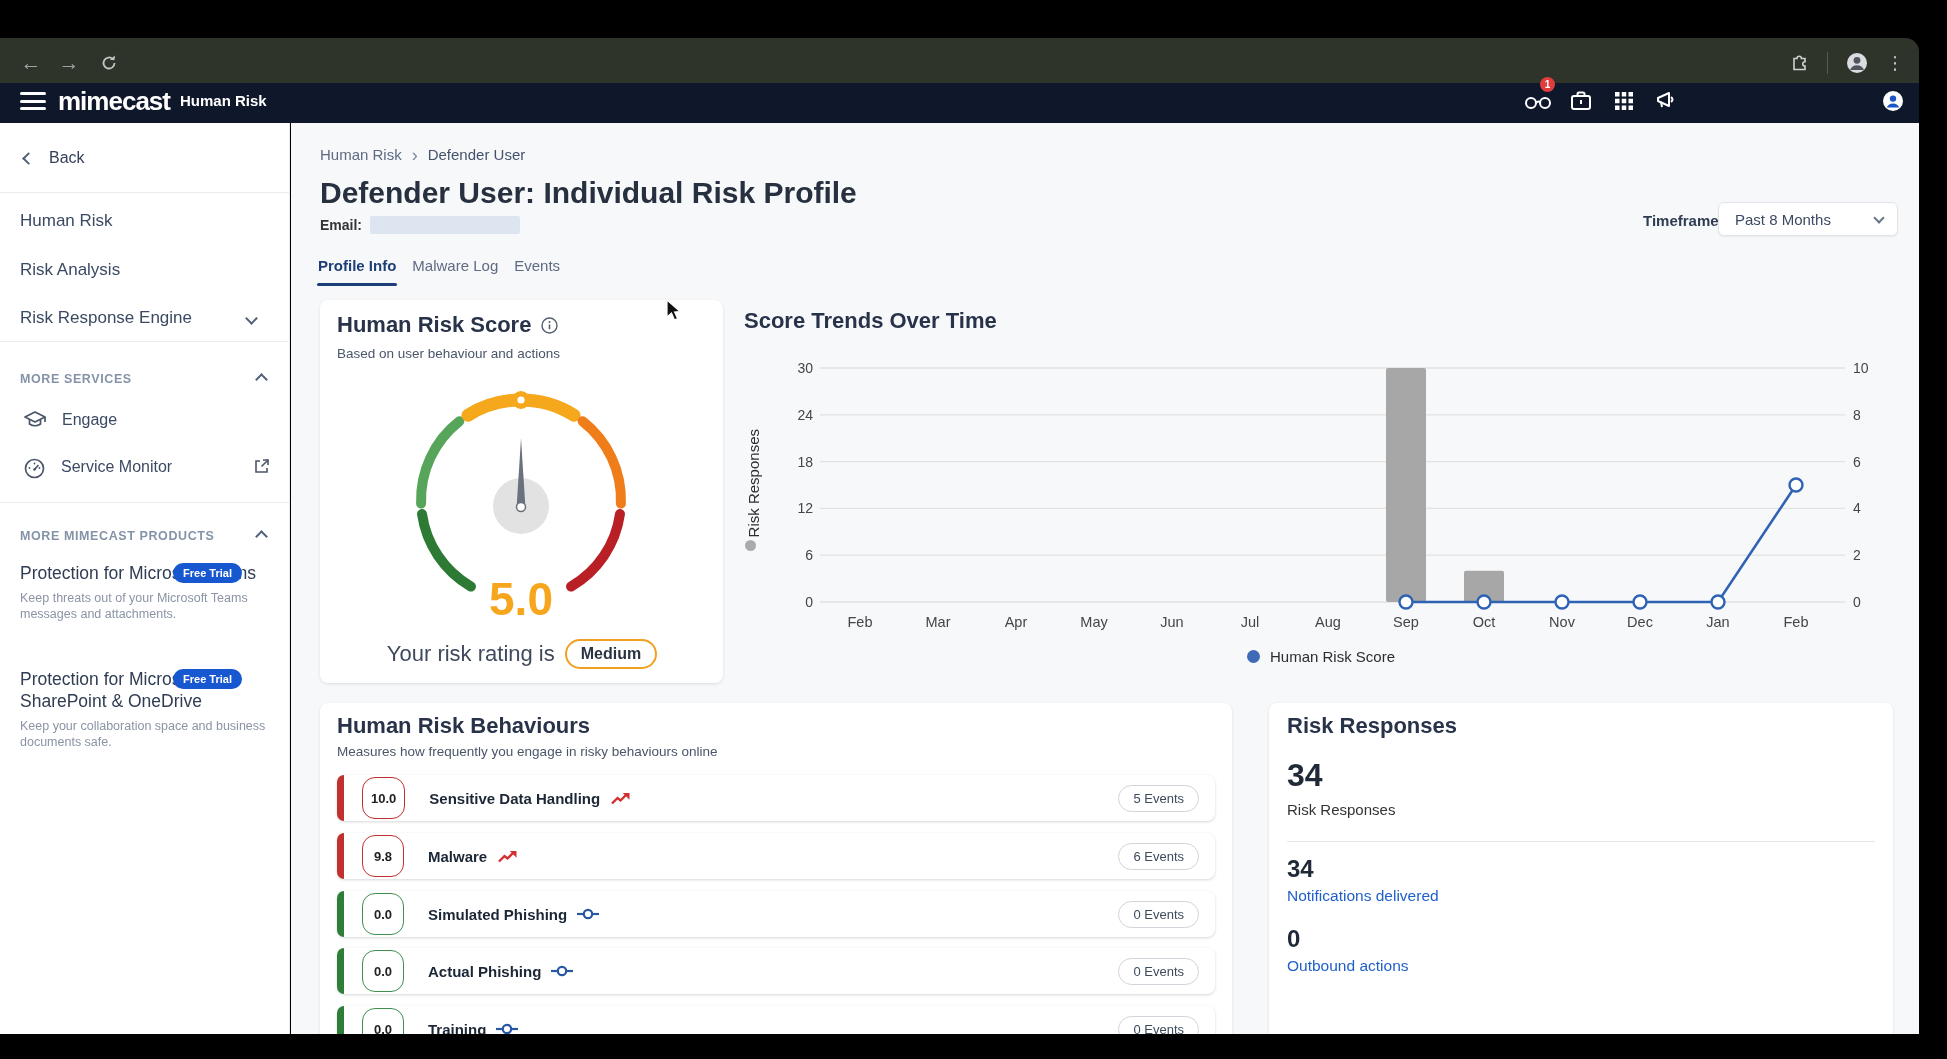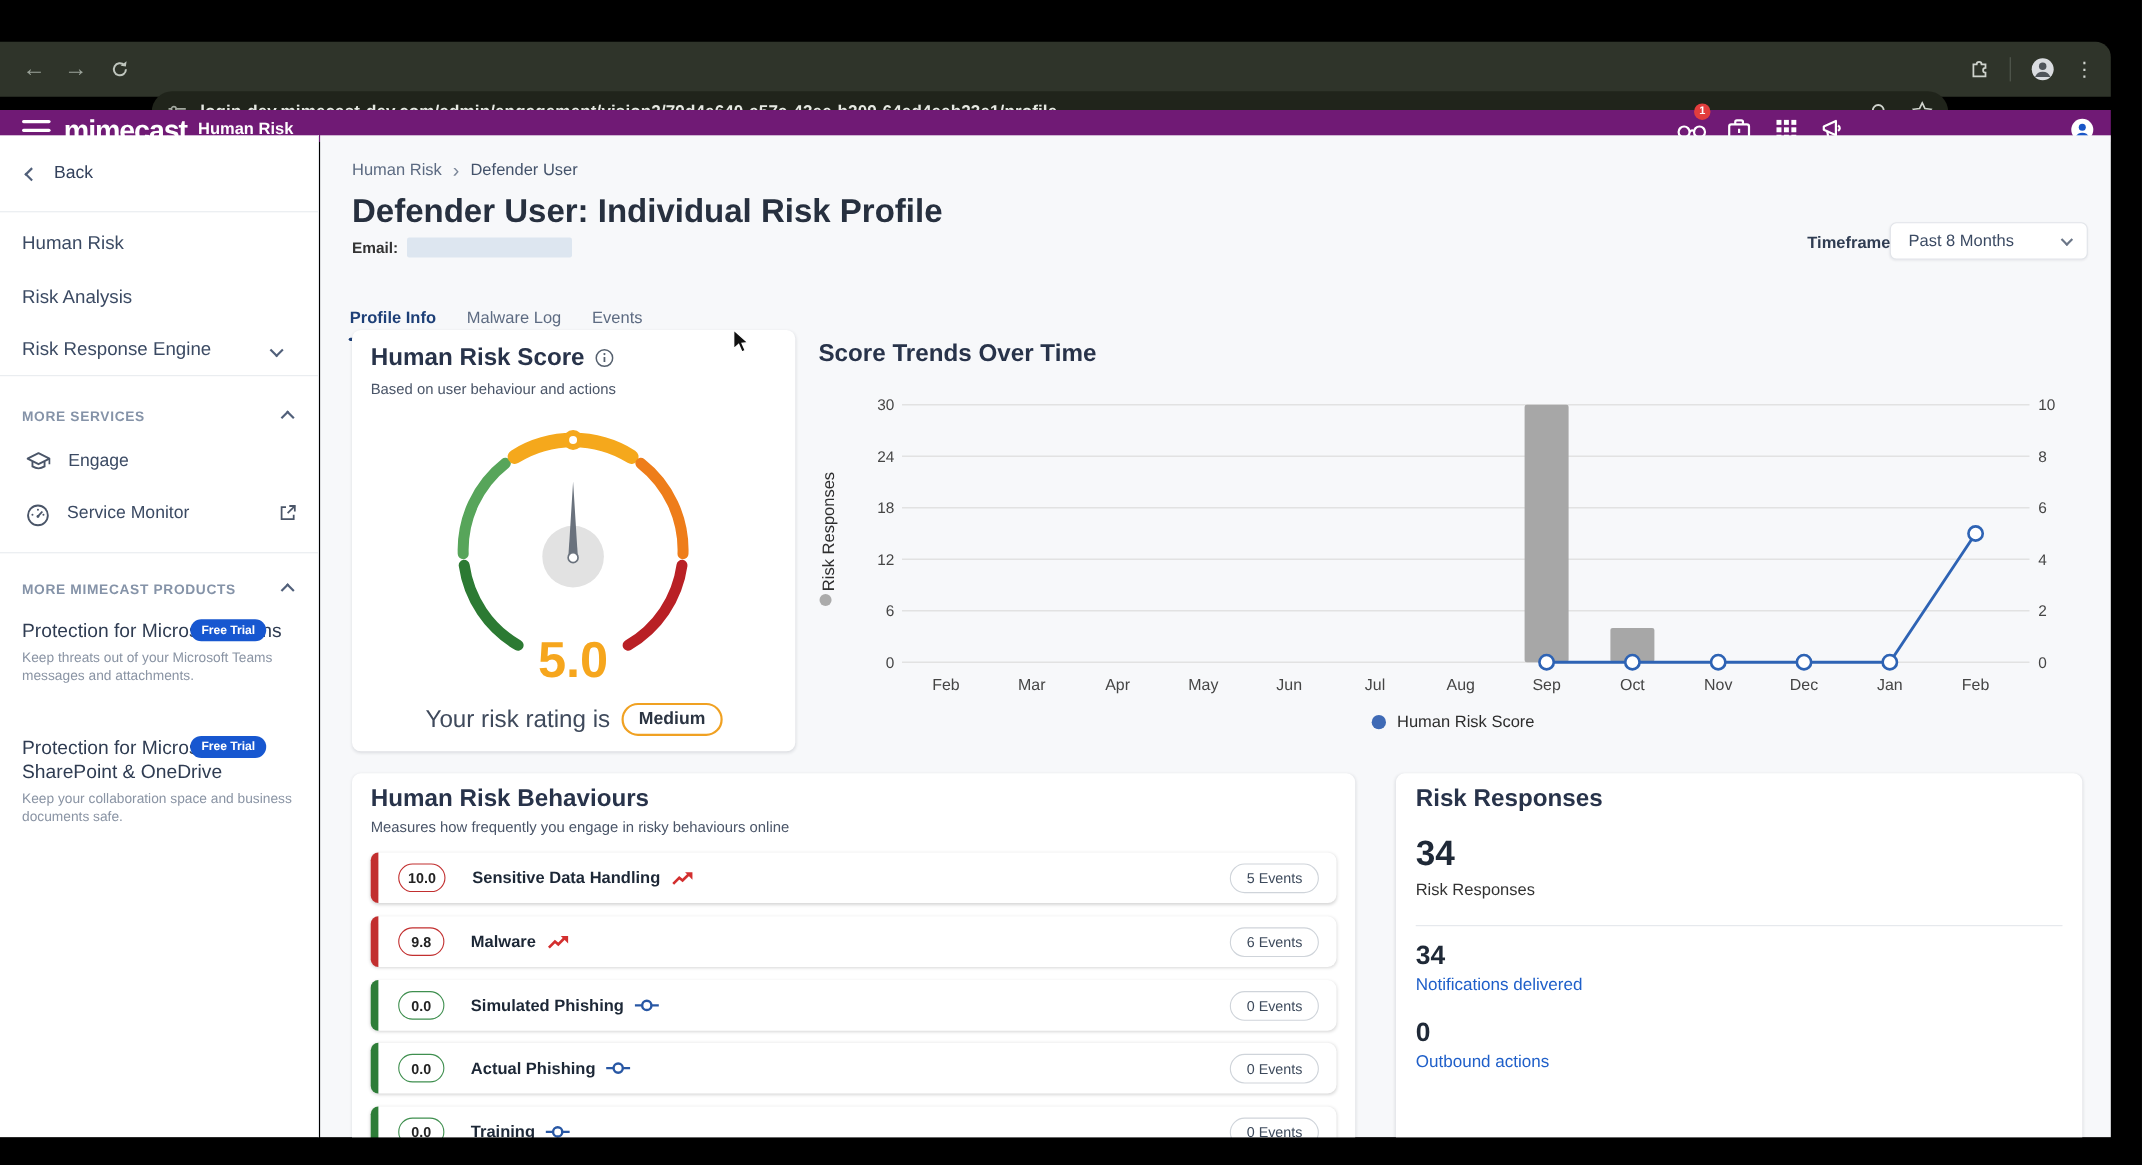--- a/index.html
+++ b/index.html
@@ -11,21 +11,21 @@
   .toolbar { position:absolute; left:0; top:38px; width:1919px; height:50px; background:#2f342a; border-top-right-radius:14px; }
   .nav-ic { position:absolute; top:0; height:50px; display:flex; align-items:center; justify-content:center; width:34px; color:#9ba39a; font-size:21px; }
   .url-pill { position:absolute; left:138px; top:45px; width:1633px; height:37px; border-radius:19px; background:#20241b; display:flex; align-items:center; }
   .url-text { color:#e5e8e2; font-size:15.5px; font-weight:700; letter-spacing:.1px; margin-left:13px; white-space:nowrap; overflow:hidden; }
   .pill-right { position:absolute; right:14px; top:0; height:37px; display:flex; align-items:center; gap:20px; }
   .chrome-right { position:absolute; top:0; height:50px; display:flex; align-items:center; }
   .vsep { width:1px; height:22px; background:#555b51; }
   .kebab { color:#cfd3cd; font-size:18px; letter-spacing:0; }
 
   
-  .appbar { position:absolute; left:0; top:100px; width:1919px; height:29px; background:#701a75; }
+  .appbar { position:absolute; left:0; top:83px; width:1919px; height:40px; background:#0f172a; }
   .hamburger { position:absolute; left:20px; top:9px; width:26px; height:18px; display:flex; flex-direction:column; justify-content:space-between; cursor:pointer; }
   .hamburger span { display:block; height:3px; background:#fff; border-radius:2px; }
   .logo { position:absolute; left:58px; top:3px; color:#fff; font-size:26px; font-weight:700; letter-spacing:-1px; }
   .appbar-product { position:absolute; left:180px; top:9px; color:#fff; font-size:15px; font-weight:600; }
   .appbar-ic { position:absolute; top:0; height:35px; display:flex; align-items:center; }
   .badge { position:absolute; left:16px; top:-6px; min-width:15px; height:15px; border-radius:8px; background:#e23d3d; color:#fff; font-size:10px; font-weight:700; display:flex; align-items:center; justify-content:center; padding:0 3px; }
   .search-redacted { position:absolute; left:1710px; top:96px; width:150px; height:23px; background:rgba(255,255,255,.22); border-radius:3px; }
 
   
   .sidebar { position:absolute; left:0; top:123px; width:290px; height:911px; background:#fff; border-right:1px solid #e6e9ed; }
@@ -58,21 +58,21 @@
   .page-title { position:absolute; left:320px; top:176px; font-size:30px; font-weight:700; color:#27303f; }
   .email-row { position:absolute; left:320px; top:216px; display:flex; align-items:center; gap:8px; }
   .email-label { font-size:14px; font-weight:700; color:#333; }
   .email-redacted { width:150px; height:18px; background:#dde6f0; border-radius:2px; }
   .tf-label { position:absolute; left:1643px; top:212px; font-size:15px; font-weight:700; color:#2f3c52; }
   .tf-dd { position:absolute; left:1718px; top:202px; width:180px; height:34px; background:#fff; border:1px solid #e1e4e9; border-radius:6px; box-shadow:0 1px 2px rgba(16,24,40,.06); display:flex; align-items:center; justify-content:space-between; padding:0 14px 0 16px; cursor:pointer; }
   .tf-val { font-size:15px; color:#3b4a63; }
   .tf-chev { width:8px; height:8px; border-right:2px solid #6b7688; border-bottom:2px solid #6b7688; transform:rotate(45deg); margin-top:-3px; }
 
   
-  .tabs { position:absolute; left:318px; top:257px; display:flex; gap:28px;margin-top:24px; }
+  .tabs { position:absolute; left:318px; top:257px; display:flex; gap:16px; }
   .tab { font-size:15px; color:#5d6b82; padding-bottom:12px; cursor:pointer; position:relative; }
   .tab.active { color:#1d3f77; font-weight:600; }
   .tab.active::after { content:""; position:absolute; left:-1px; right:-1px; bottom:0; height:3.5px; background:#1d3f77; border-radius:2px; }
 
   
   .card { position:absolute; background:#fff; border-radius:8px; box-shadow:0 1px 3px rgba(16,24,40,.12); }
   .card-title { font-size:22px; font-weight:700; color:#28334a; }
   .card-sub { font-size:13.5px; color:#4a5568; margin-top:5px; }
 
   
@@ -93,21 +93,21 @@
   .legend-dot { width:13px; height:13px; border-radius:50%; background:#3f6ab5; }
   .legend-label { font-size:15px; color:#2d2d2d; }
 
   
   #behaviours-card { left:320px; top:703px; width:912px; height:345px; }
   .bh-head { position:absolute; left:17px; top:10px; }
   .b-row { position:absolute; left:337px; width:878px; height:46px; background:#fff; border-radius:8px; box-shadow:0 1px 3px rgba(0,0,0,.16); display:flex; align-items:center; padding-right:16px; cursor:pointer; z-index:5; }
   .stripe { width:7px; height:100%; border-radius:8px 0 0 8px; margin-right:18px; flex:0 0 7px; }
   .stripe.high { background:#c22f2f; }
   .stripe.low { background:#2e7d38; }
-  .b-score { min-width:42px; height:26px; border-radius:13px; border:1.5px solid #999; display:flex; align-items:center; justify-content:center; font-size:13px; font-weight:700; color:#222; padding:0 8px; }
+  .b-score { min-width:42px; height:42px; border-radius:13px; border:1.5px solid #999; display:flex; align-items:center; justify-content:center; font-size:13px; font-weight:700; color:#222; padding:0 8px; }
   .b-score.high { border-color:#c22f2f; }
   .b-score.low { border-color:#3f8f4f; }
   .b-label { font-size:15px; font-weight:600; color:#1c2736; margin-left:24px; }
   .trend { margin-left:10px; display:flex; align-items:center; }
   .b-events { margin-left:auto; height:27px; border:1px solid #cfd4da; border-radius:14px; background:#fff; display:flex; align-items:center; padding:0 14px; font-size:13px; color:#3d4a5c; }
 
   
   #responses-card { left:1269px; top:703px; width:624px; height:345px; }
   .rr-title { position:absolute; left:18px; top:10px; }
   .rr-big { position:absolute; left:18px; top:54px; font-size:32px; font-weight:700; color:#1f2937; }

